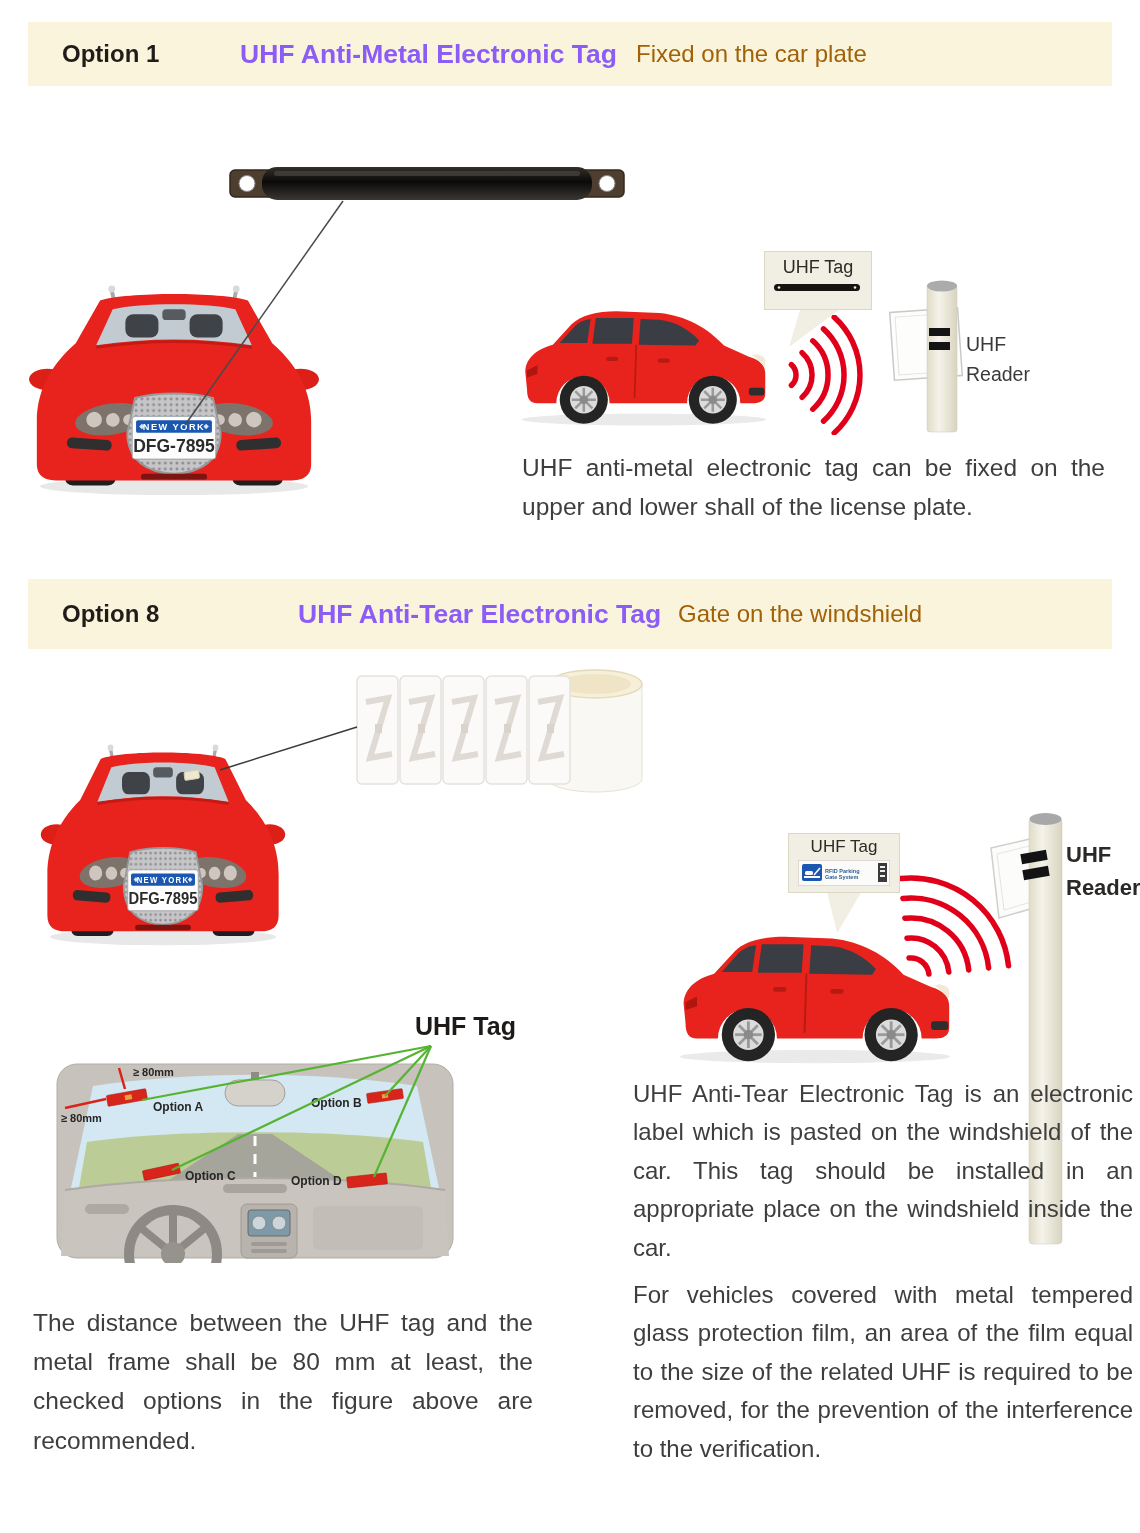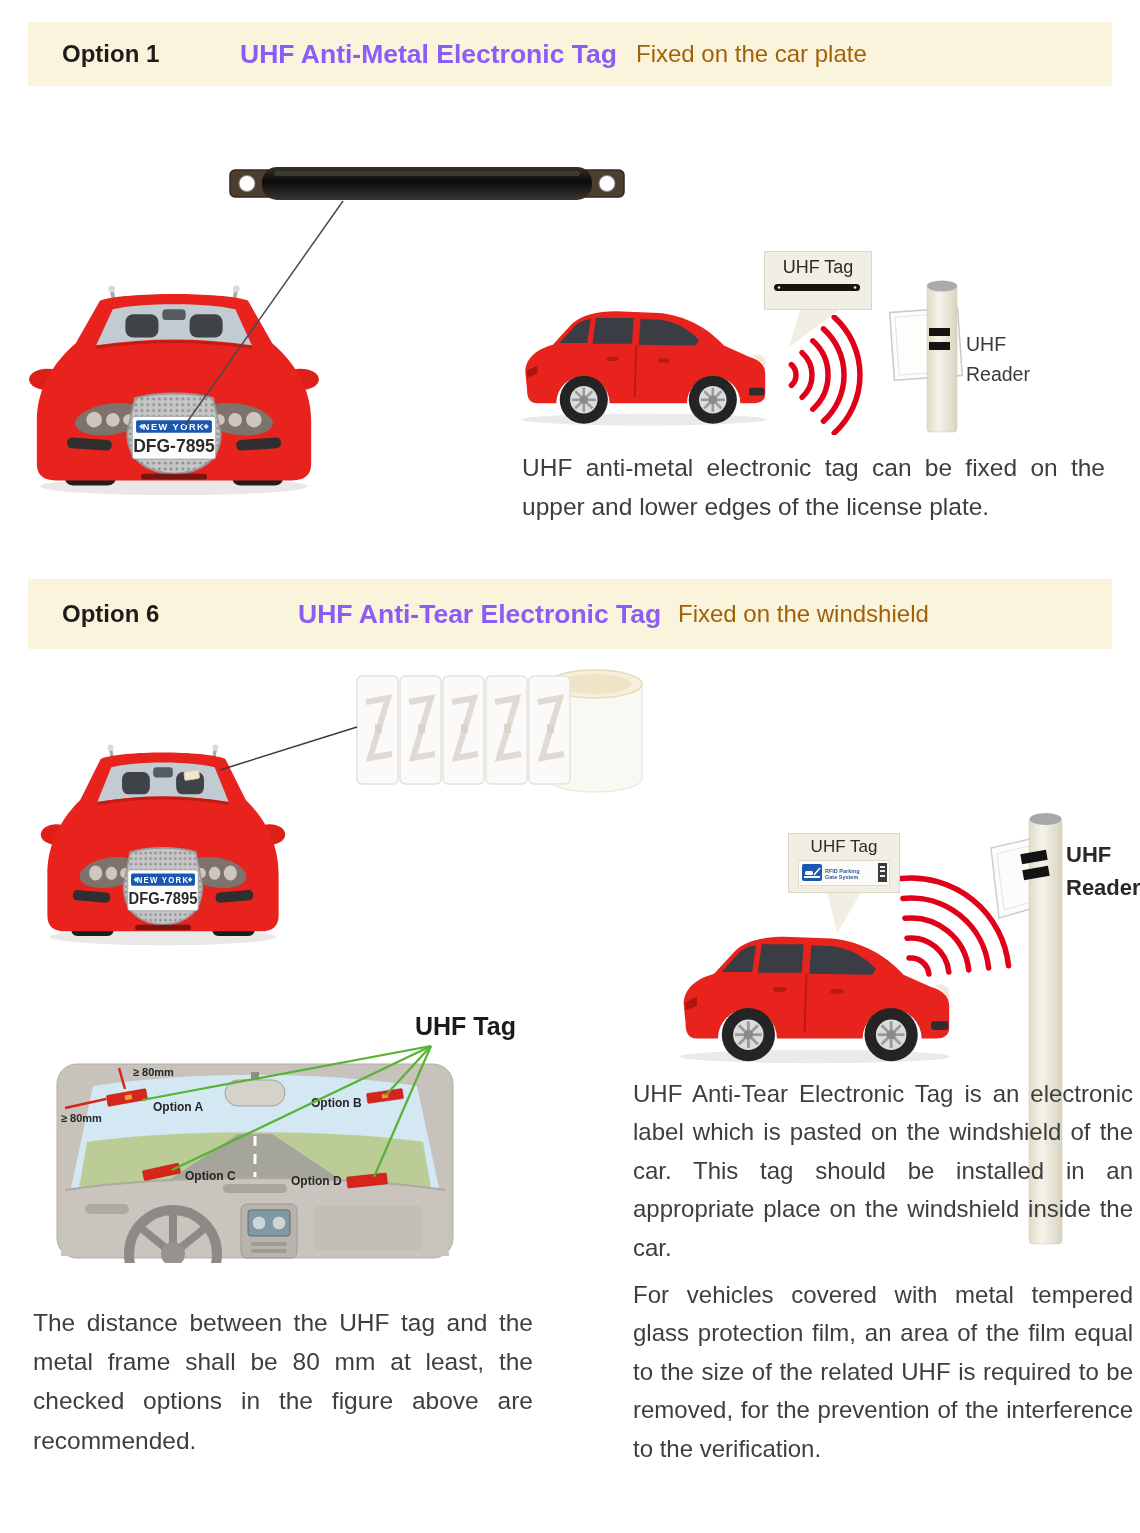--- a/index.html
+++ b/index.html
@@ -171,26 +171,26 @@
       <rect x="24" y="32" width="68" height="68" fill="#FDFDFB" stroke="#C9C9C9" stroke-width="1.5"></rect>
       <rect x="29" y="37" width="58" height="58" fill="none" stroke="#E2E2E0"></rect>
     </g>
     <rect x="59" y="6" width="30" height="148" rx="3" fill="url(#pg1)" stroke="#CCC8B4" stroke-width="0.5"></rect>
     <ellipse cx="74" cy="8" rx="15" ry="5.5" fill="#ABABAB"></ellipse>
     <rect x="61" y="50" width="21" height="8" fill="#141414"></rect>
     <rect x="61" y="64" width="21" height="8" fill="#141414"></rect>
   </svg>
   <div class="abs reader-label" style="left:966px;top:329px;"><span>UHF</span><br><span>Reader</span></div>
 
-  <div class="abs para" style="left:522px;top:448px;width:583px;font-size:24.5px;">UHF anti-metal electronic tag can be fixed on the upper and lower edges of the license plate.</div>
+  <div class="abs para" style="left:522px;top:448px;width:583px;font-size:24.5px;">UHF anti-metal electronic tag can be fixed on the upper and lower shall of the license plate.</div>
 
   <div class="abs band" style="left:28px;top:579px;width:1084px;height:70px;">
-    <span class="opt-label" style="left:34px;">Option 6</span>
+    <span class="opt-label" style="left:34px;">Option 8</span>
     <span class="opt-title" style="left:270px;">UHF Anti-Tear Electronic Tag</span>
-    <span class="opt-sub" style="left:650px;">Fixed on the windshield</span>
+    <span class="opt-sub" style="left:650px;">Gate on the windshield</span>
   </div>
 
   <svg class="abs" style="left:355px;top:662px;" width="292" height="135" viewBox="0 0 292 135">
     <g>
       <path d="M193,22 L193,117 C193,124 214,130 240,130 C266,130 287,124 287,117 L287,22 Z" fill="#FAF8F3" stroke="#E6E2D8"></path>
       <ellipse cx="240" cy="22" rx="47" ry="14" fill="#F6EFD9" stroke="#E4D9B8" stroke-width="1.5"></ellipse>
       <ellipse cx="240" cy="22" rx="36" ry="10" fill="#EFE5C6"></ellipse>
     </g>
     <g>
       <g transform="translate(2,0)">

